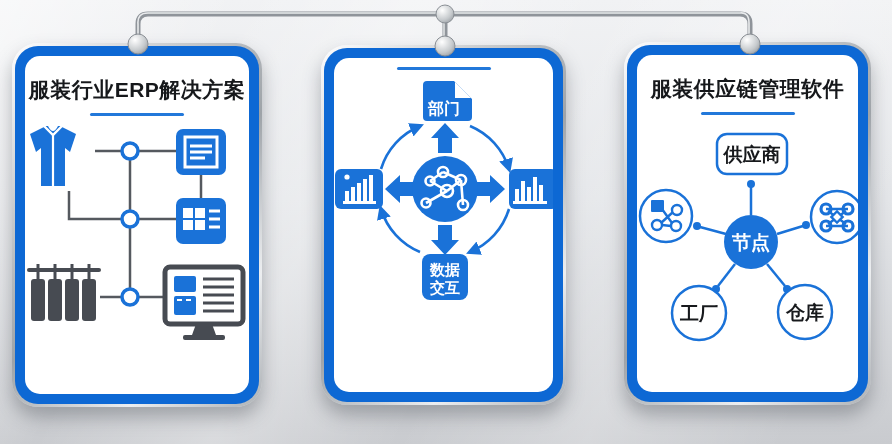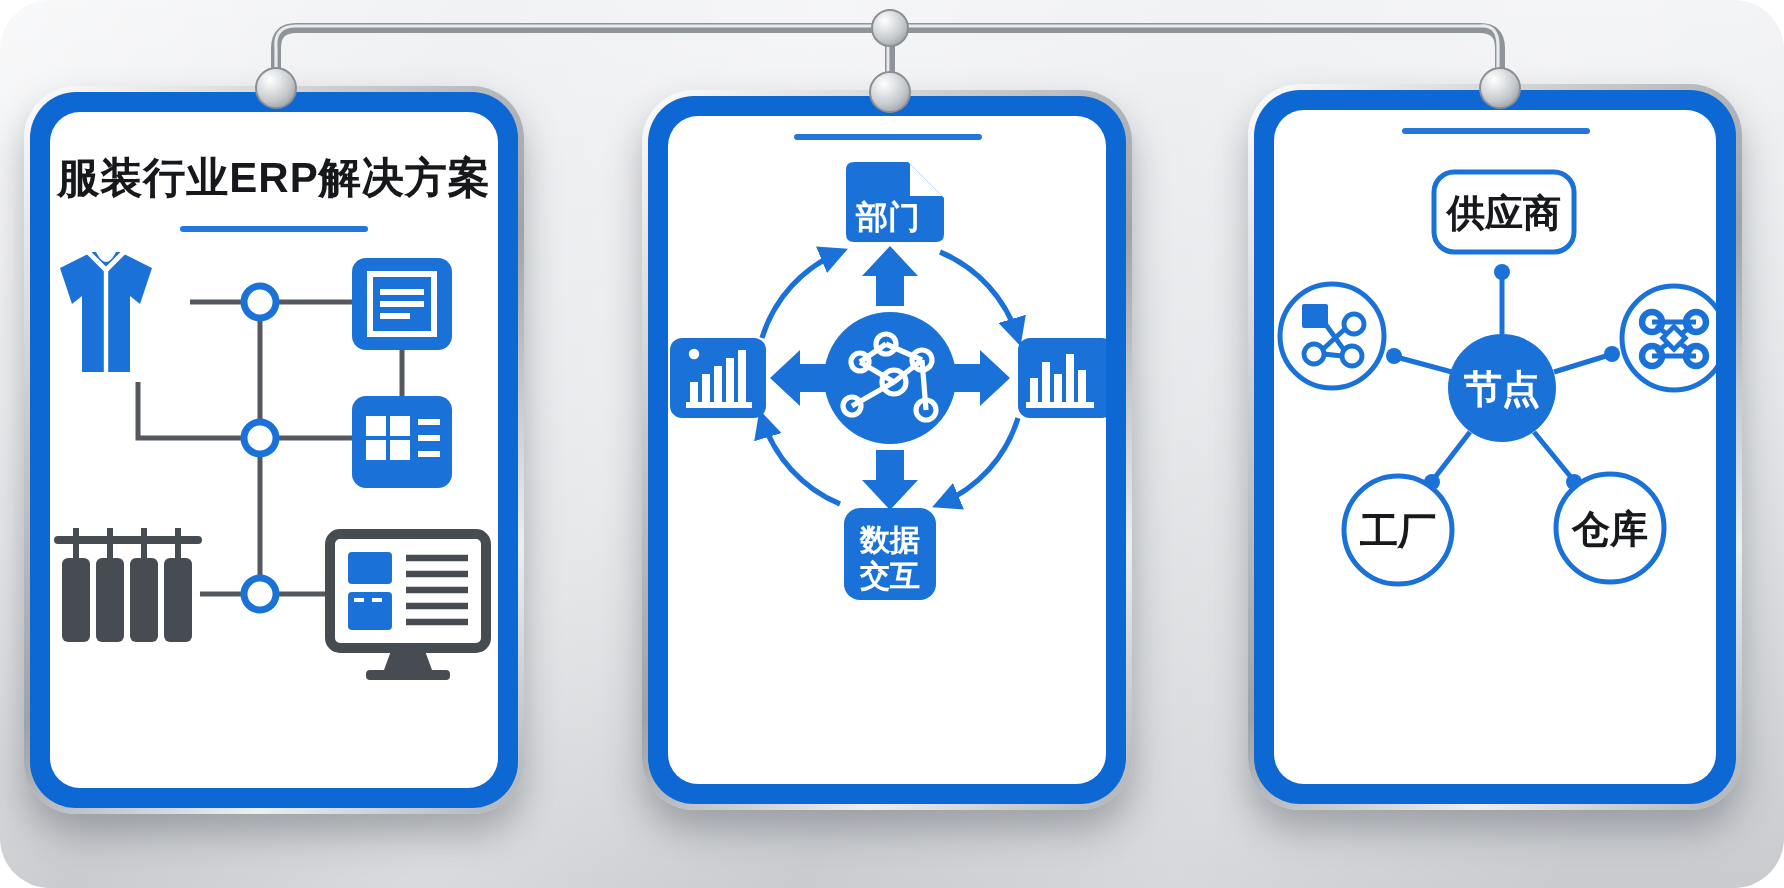--- a/index.html
+++ b/index.html
@@ -11,21 +11,20 @@
     --underline:#2278da;
     --bg_top:#f1f2f4;
     --bg_bottom:#c9cbcf;
   }
   *{margin:0;padding:0;box-sizing:border-box;}
   html,body{width:892px;height:444px;overflow:hidden;}
   body{font-family:"Liberation Sans","DejaVu Sans",sans-serif;}
   .stage{
     position:relative;width:892px;height:444px;
     background:linear-gradient(180deg,var(--bg_top) 0%,#e4e6e9 45%,var(--bg_bottom) 100%);
-    border-radius:25px;
   }
   .stage::before{
     content:"";position:absolute;inset:0;
     background:linear-gradient(115deg,rgba(255,255,255,.55) 0%,rgba(255,255,255,0) 22%,rgba(255,255,255,.30) 38%,rgba(255,255,255,0) 55%,rgba(255,255,255,.25) 72%,rgba(255,255,255,0) 90%);
     pointer-events:none;
   }
   .hanger{position:absolute;left:0;top:0;width:892px;height:444px;z-index:6;pointer-events:none;}
   .card{
     position:absolute;z-index:2;border-radius:26px;padding:3px;
     background:linear-gradient(135deg,#fdfdfe 0%,#c7cacd 28%,#9ea3a8 52%,#eceef0 78%,#aeb2b6 100%);
@@ -184,20 +183,21 @@
             <text class="t-w" x="111" y="216" font-size="15" text-anchor="middle">交互</text>
           </g>
         </svg>
       </div>
     </div>
   </div>
 
   <div class="card" style="left:624px;top:42px;width:247px;height:363px">
     <div class="card-blue">
       <div class="card-white">
+        <div class="card-title">服装供应链管理软件</div>
         <div class="title-underline"></div>
         <svg class="diagram" viewBox="0 0 221 240" preserveAspectRatio="xMidYMin meet">
 
           <g class="ss" stroke-width="2.5">
             <path d="M114,64 V93"></path>
             <path d="M63,105 L89,112"></path>
             <path d="M140,112 L166,104"></path>
             <path d="M98,142 L81,164"></path>
             <path d="M130,142 L148,164"></path>
           </g>

